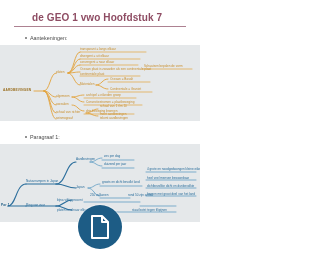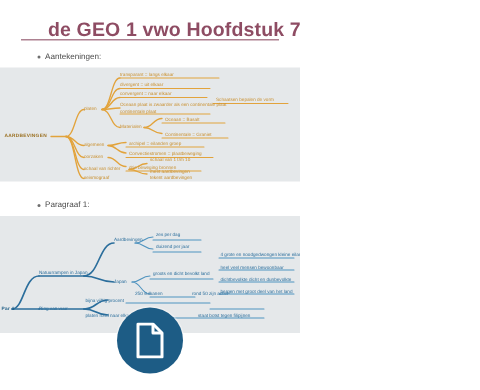--- a/index.html
+++ b/index.html
@@ -5,21 +5,21 @@
   html,body{margin:0;padding:0;}
   body{
     width:200px;height:260px;overflow:hidden;background:#ffffff;
     font-family:"Liberation Sans","DejaVu Sans",sans-serif;
   }
   .page{position:relative;width:200px;height:260px;background:#ffffff;}
 
   
   .doc-title{
     position:absolute;left:14px;top:12px;width:170px;
-    font-size:13px;font-weight:bold;color:#8e4c63;letter-spacing:.1px;
+    font-size:10px;font-weight:bold;color:#8e4c63;letter-spacing:.1px;
     white-space:nowrap;
     padding-left:18px;
   }
   .title-rule{
     position:absolute;left:14px;top:26px;width:172px;height:1px;
     background:#9f6b7e;opacity:.85;
   }
 
   
   .bullet{

